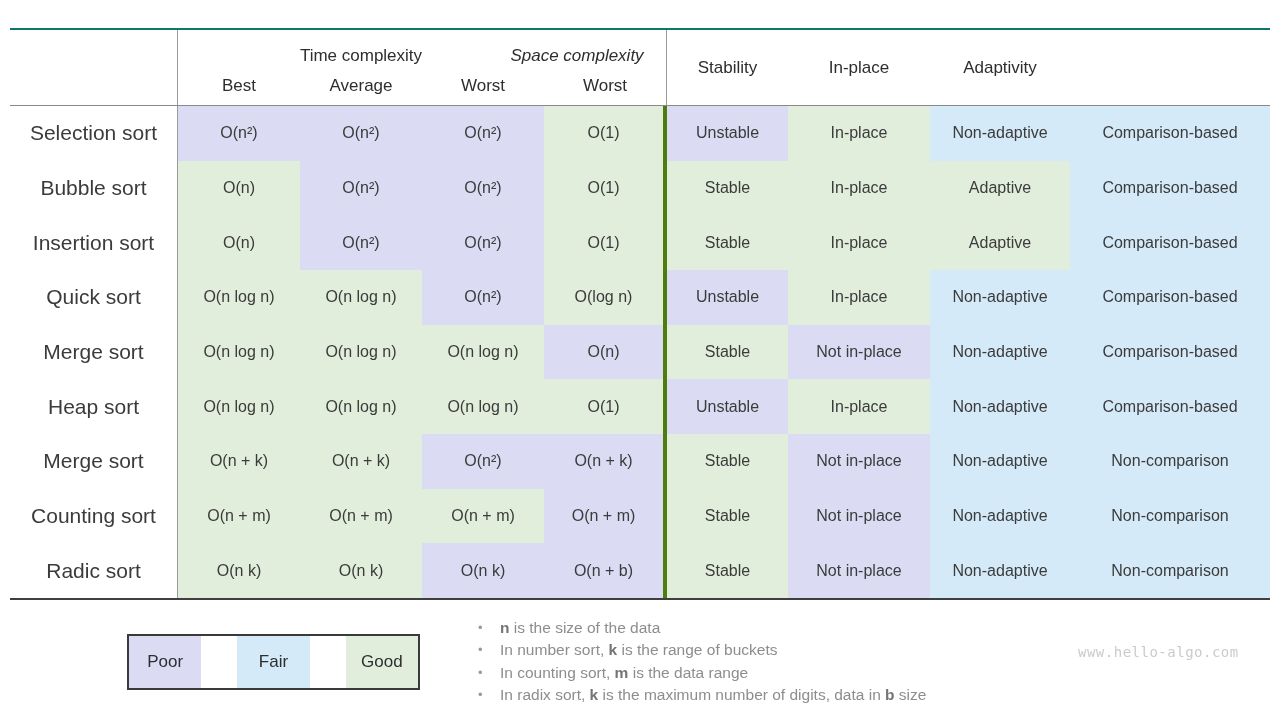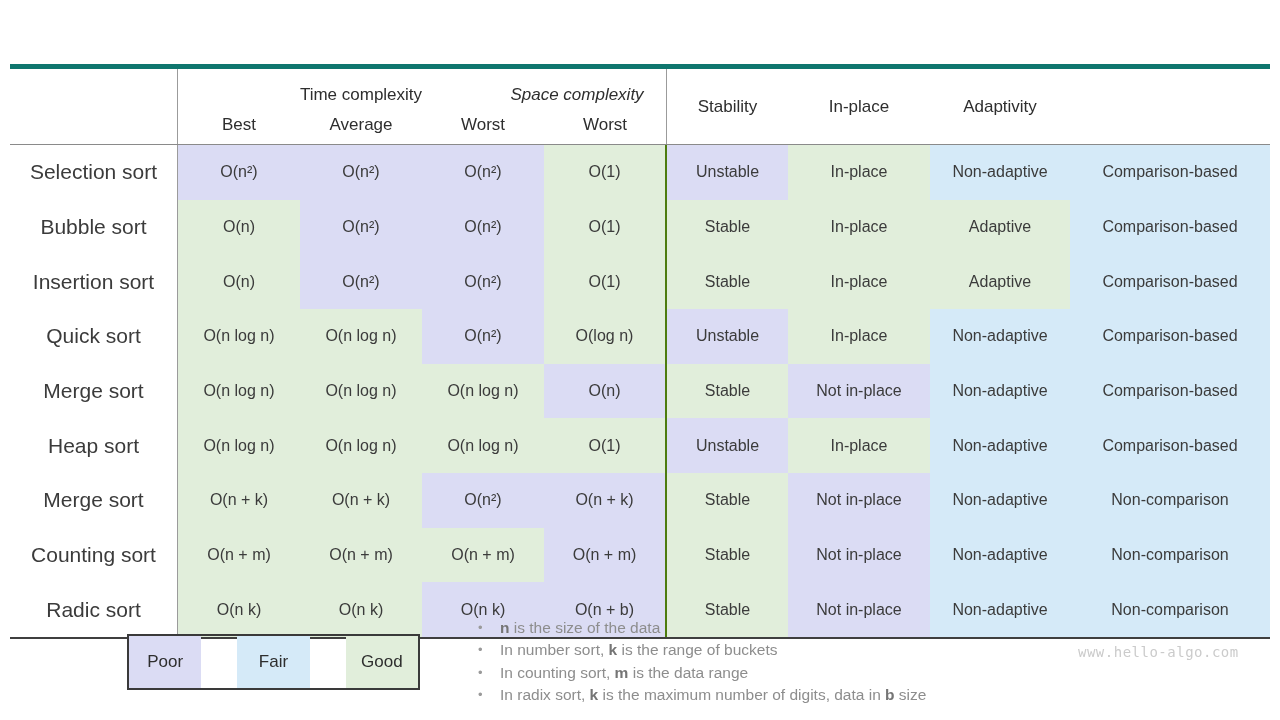--- a/index.html
+++ b/index.html
@@ -2,36 +2,36 @@
 <html style="--poor: #dbdcf4; --fair: #d5eaf8; --good: #e1eedb;"><head>
 <meta charset="utf-8">
 <style>
   html,body{margin:0;padding:0;background:#ffffff;}
   body{font-family:"Liberation Sans", sans-serif; color:#3b3b3b;}
   .canvas{position:relative;width:1280px;height:720px;background:#fff;overflow:hidden;}
 
   
   .table{position:absolute;left:10px;top:28px;width:1260px;}
   .grid-cols{display:grid;grid-template-columns:168px 122px 122px 122px 123px 121px 142px 140px 200px;}
-  .thead{border-top:5px solid #0f766e;border-bottom:1px solid #8a8a8a;grid-template-rows:37px 38px;margin-top:36px;}
+  .thead{border-top:2px solid #0f766e;border-bottom:1px solid #8a8a8a;grid-template-rows:37px 38px;}
   .hcell{display:flex;align-items:center;justify-content:center;font-size:17px;color:#2e2e2e;white-space:nowrap;}
   .h-empty{grid-column:1;grid-row:1/3;border-right:1px solid #9b9b9b;}
   .h-time{grid-column:2/5;grid-row:1;align-items:flex-end;padding-bottom:1px;}
   .h-space{grid-column:5;grid-row:1;align-items:flex-end;padding-bottom:1px;border-right:1px solid #9b9b9b;font-style:italic;}
   .h-space span{position:relative;left:-28px;}
   .h-best{grid-column:2;grid-row:2;}
   .h-average{grid-column:3;grid-row:2;}
   .h-worst{grid-column:4;grid-row:2;}
   .h-sworst{grid-column:5;grid-row:2;border-right:1px solid #9b9b9b;}
   .h-span2{grid-row:1/3;}
 
   .tbody{grid-auto-rows:54.67px;border-bottom:2px solid #3f3f3f;}
   .cell{display:flex;align-items:center;justify-content:center;font-size:16px;color:#3b3b3b;box-sizing:border-box;white-space:nowrap;}
   .name{font-size:21px;background:#fff;border-right:1px solid #9b9b9b;}
-  .sep{border-right:2px solid #4d7c0f;}
+  .sep{border-right:4px solid #4d7c0f;}
   .tone-poor{background:var(--poor,#dbdcf4);}
   .tone-fair{background:var(--fair,#d5eaf8);}
   .tone-good{background:var(--good,#e1eedb);}
 
   
   .legend{position:absolute;left:127px;top:634px;width:289px;height:52px;border:2px solid #3a3a3a;display:flex;box-sizing:content-box;gap:36px;}
   .legend .seg{flex:1;display:flex;align-items:center;justify-content:center;font-size:17px;color:#2e2e2e;}
 
   
   .notes{position:absolute;left:478px;top:617px;}

